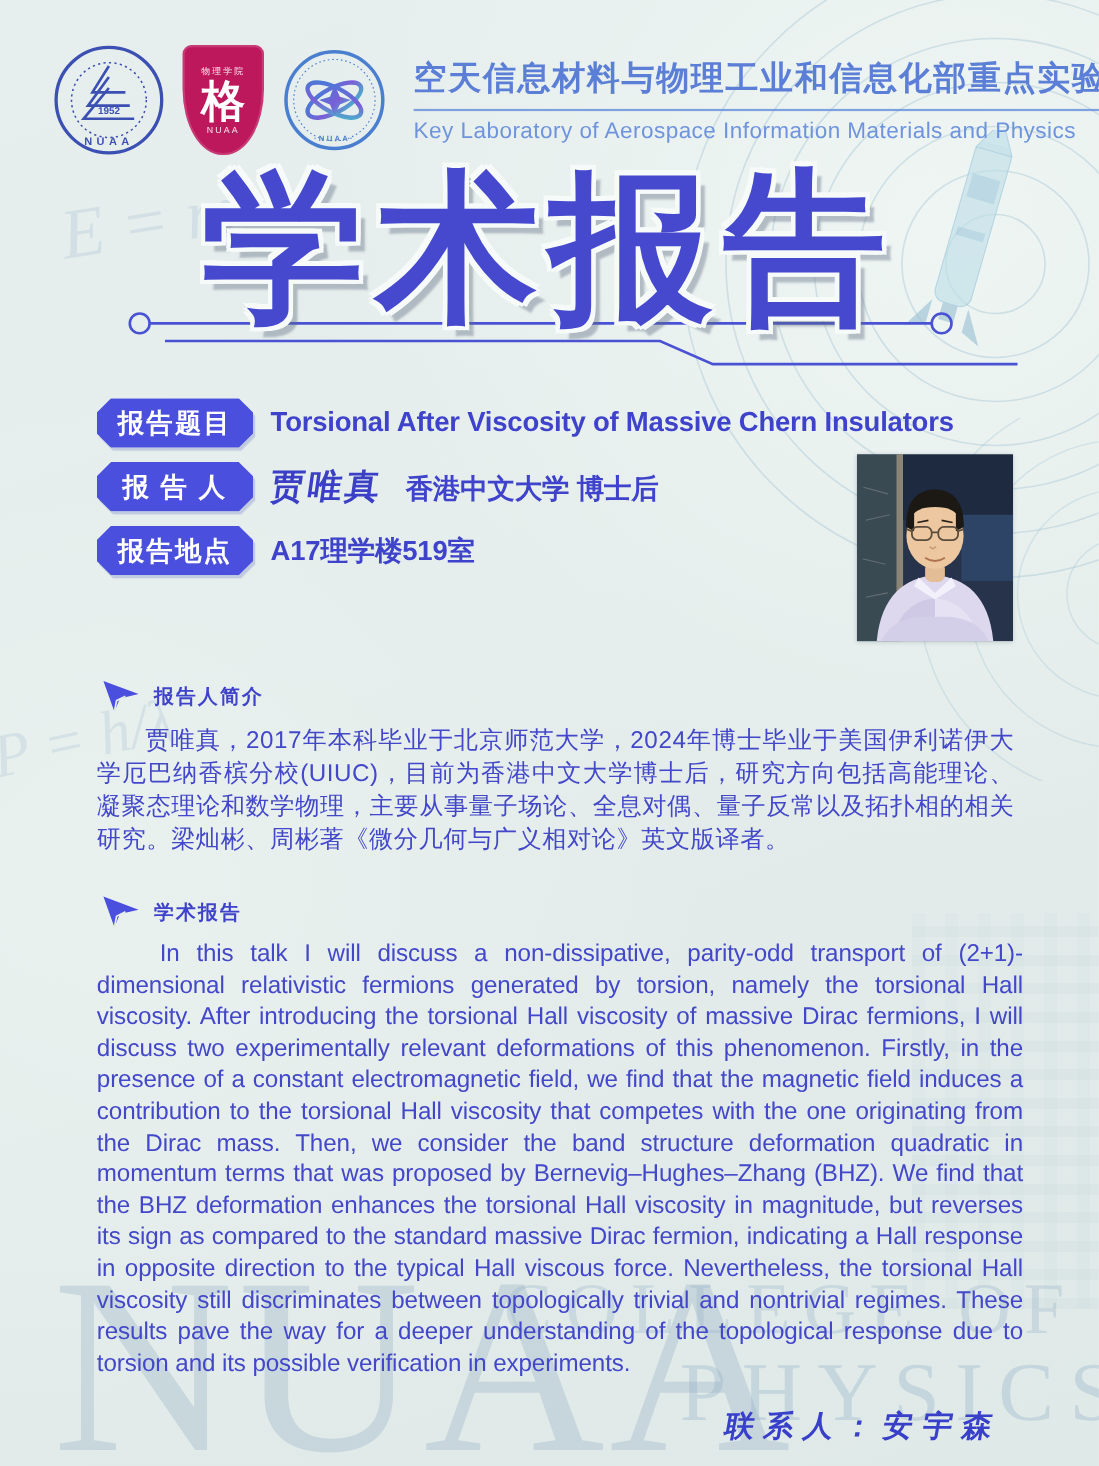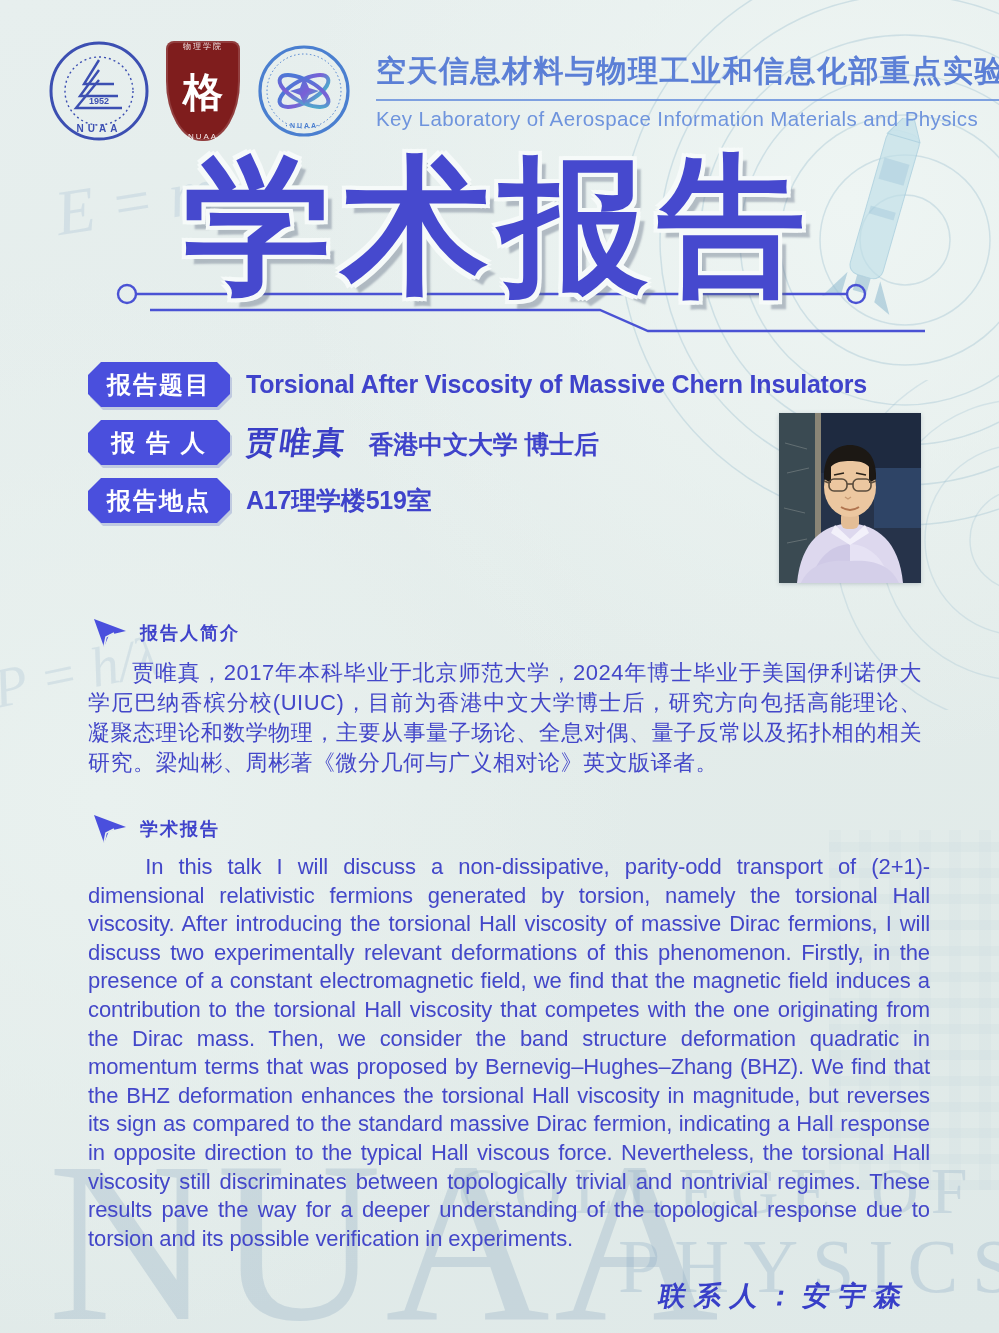--- a/index.html
+++ b/index.html
@@ -23,23 +23,23 @@
   .wm-physics{left:618px;top:1228px;font-size:76px;letter-spacing:14px;color:rgba(146,176,198,0.34);}
   .bldg{position:absolute;right:0;top:830px;width:170px;height:360px;opacity:.5;
     background:
       repeating-linear-gradient(0deg, rgba(150,178,198,.14) 0 10px, rgba(150,178,198,0) 10px 26px),
       repeating-linear-gradient(90deg, rgba(150,178,198,.10) 0 12px, rgba(150,178,198,0) 12px 30px);
   }
 
   
   .header{position:absolute;top:40px;left:48px;right:20px;display:flex;align-items:center;gap:16px;}
   .seal{width:102px;height:102px;flex:0 0 auto;}
-  .shield{width:74px;height:100px;flex:0 0 auto;background:#7f1d1d;
+  .shield{width:74px;height:100px;flex:0 0 auto;background:#be185d;
     border-radius:8px 8px 36px 36px / 8px 8px 60px 60px;
-    display:flex;flex-direction:column;align-items:center;justify-content:space-between;color:#fff;
+    display:flex;flex-direction:column;align-items:center;justify-content:center;color:#fff;
     box-shadow:inset 0 0 0 2px rgba(255,255,255,.15);}
   .shield .tiny{font-size:8px;letter-spacing:2px;opacity:.9;}
   .shield .big{font-size:40px;font-weight:bold;line-height:1.1;}
   .atomlogo{width:96px;height:96px;flex:0 0 auto;}
   .htitles{flex:1;margin-left:8px;}
   .cn-title{font-size:30px;font-weight:bold;color:#5b7fd6;letter-spacing:1.5px;white-space:nowrap;}
   .hdiv{height:2px;background:#6b92dd;margin:7px 0 6px 0;opacity:.85;}
   .en-title{font-size:20.5px;color:#6f94dd;letter-spacing:.4px;white-space:nowrap;}
 
   

